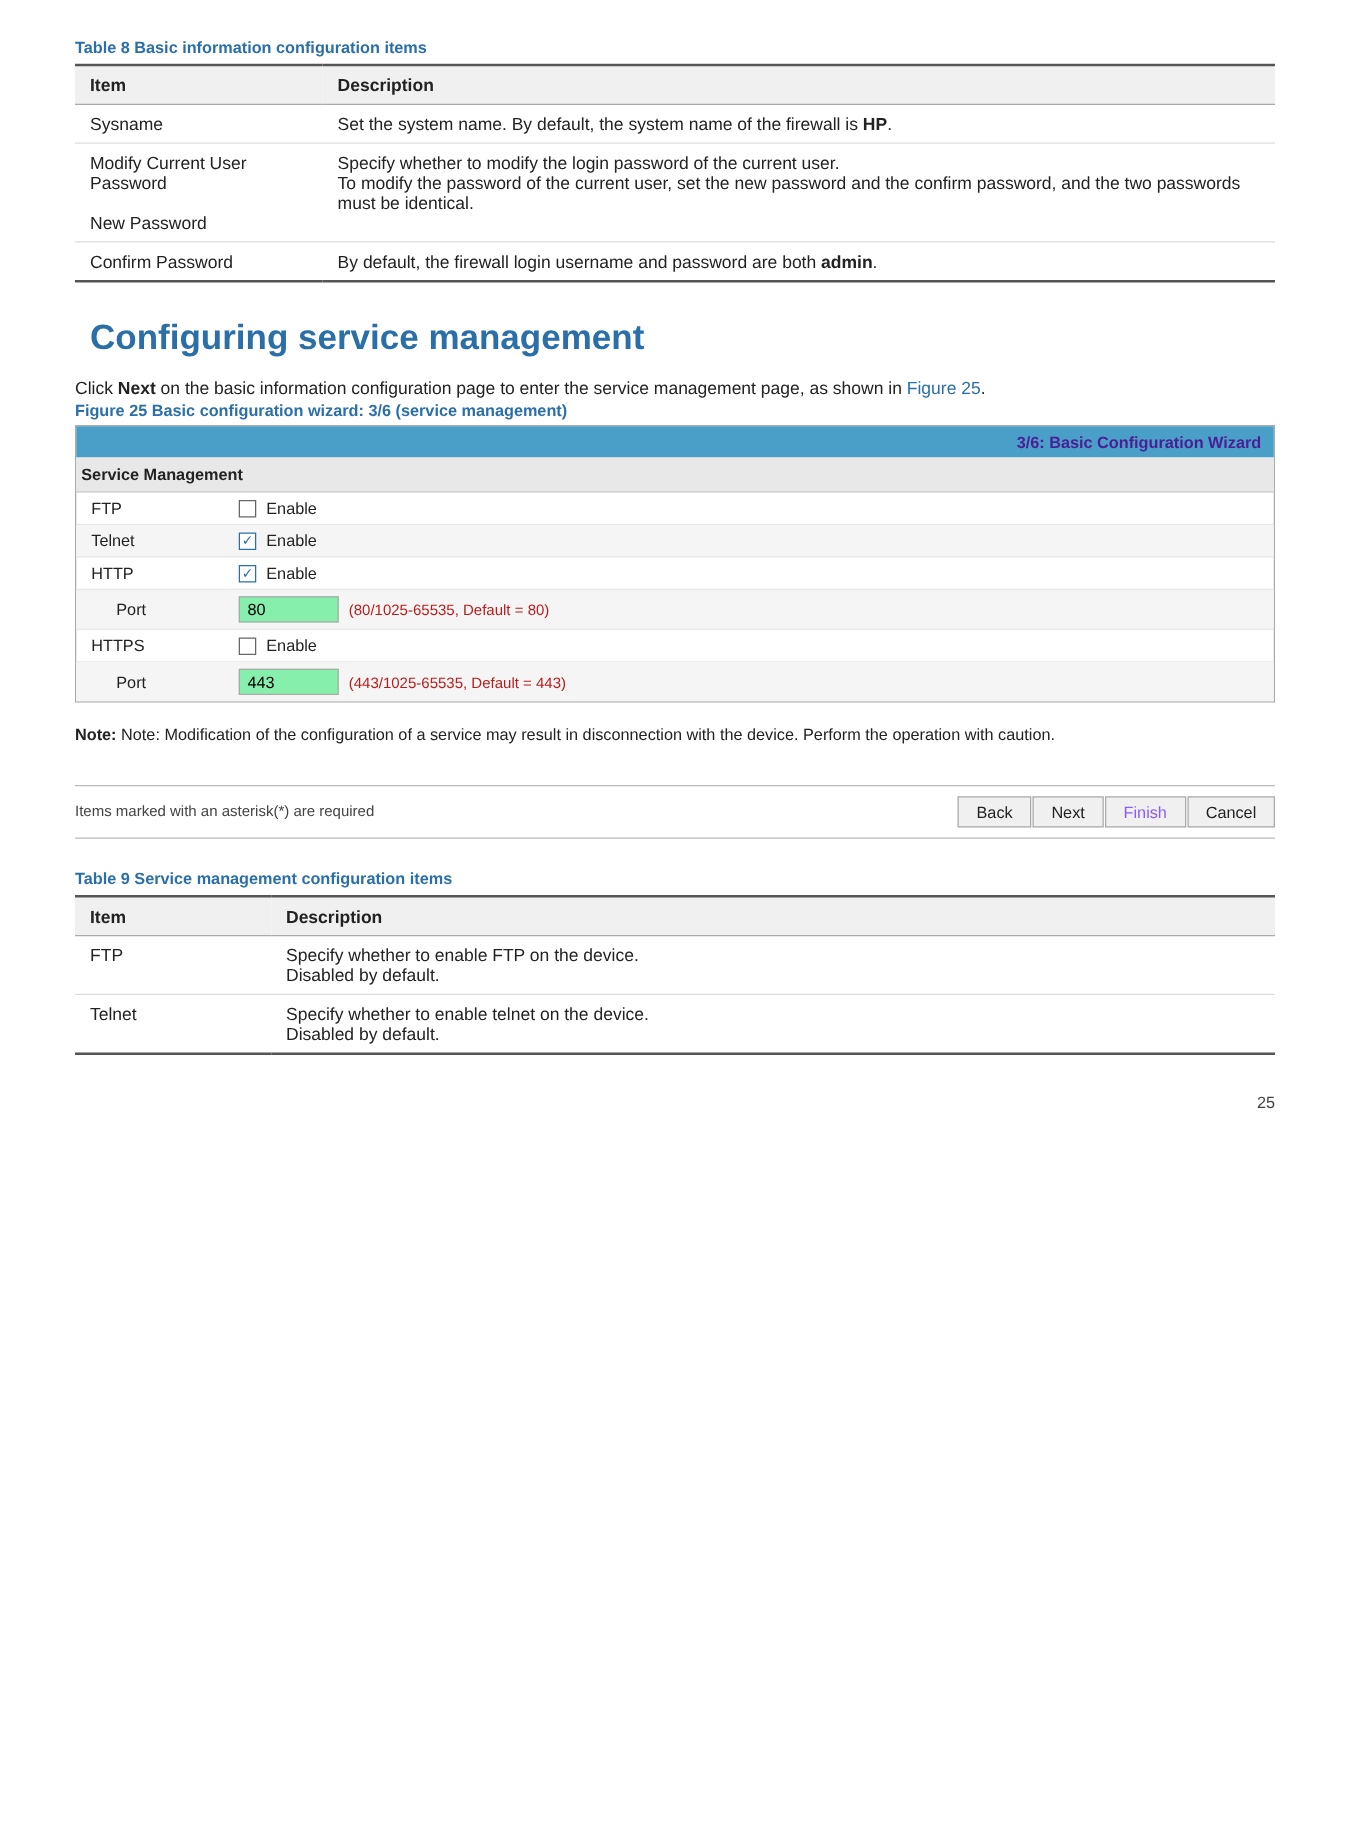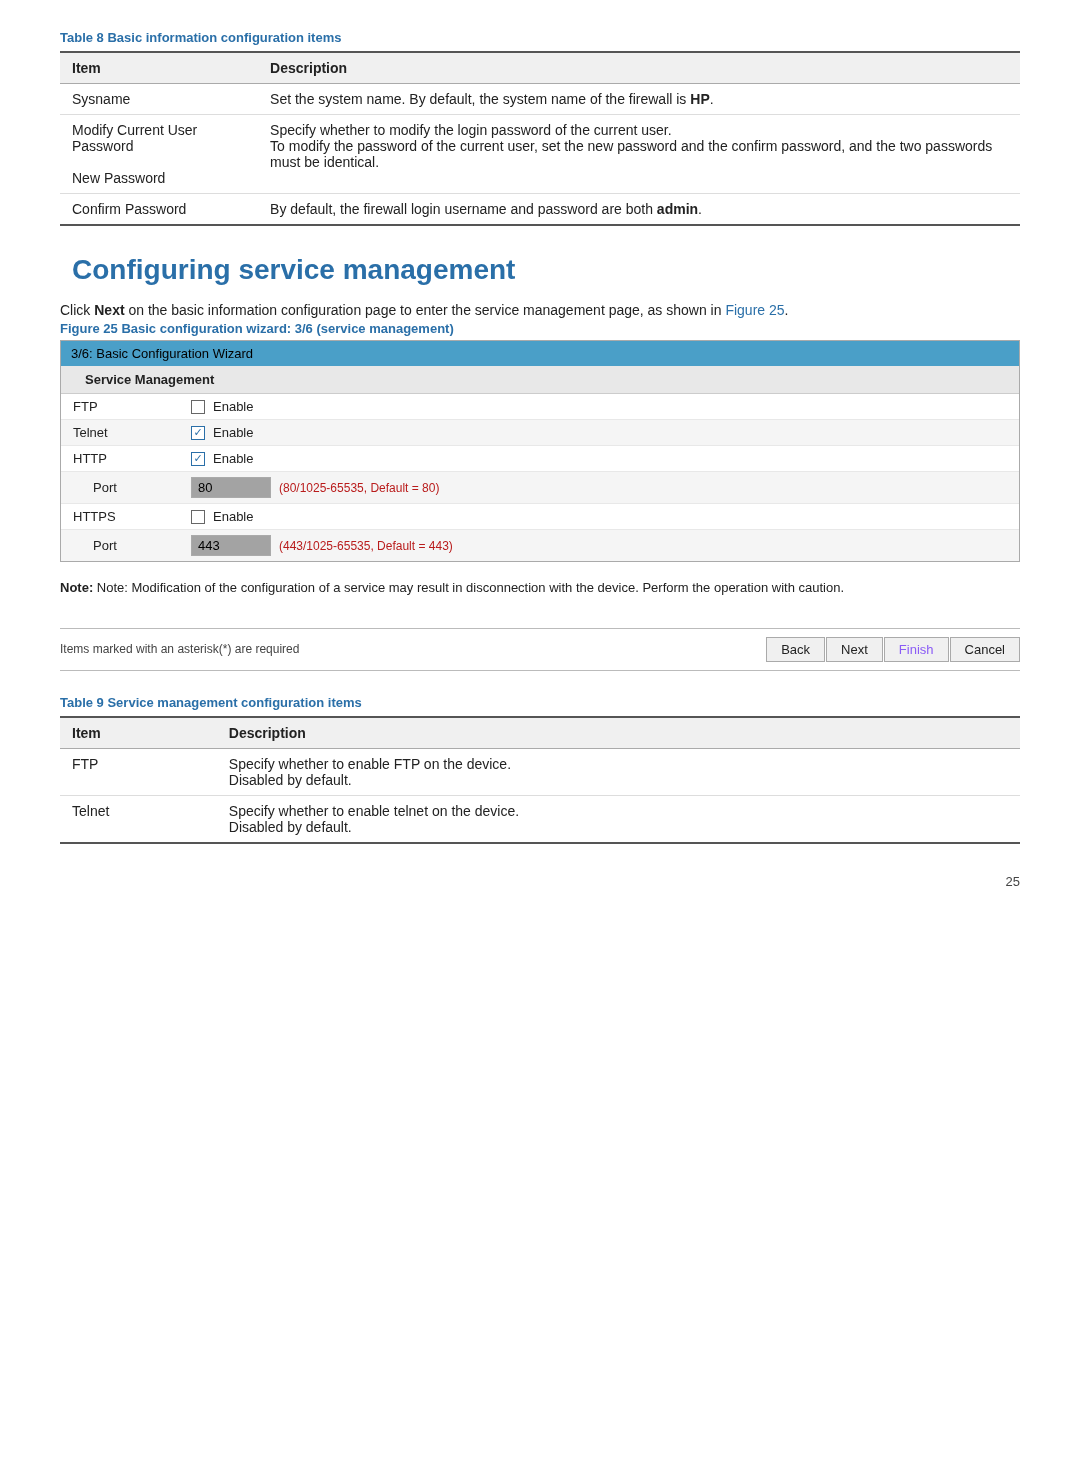--- a/index.html
+++ b/index.html
@@ -68,31 +68,32 @@
     }
 
     
     .wizard-box {
       border: 1px solid #aaa;
       margin-bottom: 16px;
       font-size: 13px;
     }
     .wizard-titlebar {
       background: #4a9fc8;
-      color: #000000;
+      color: #4c1d95;
       padding: 5px 10px;
       font-size: 13px;
-      font-weight: normal;
+      font-weight: bold;
+      text-align: right;
     }
     .wizard-body {
       padding: 0;
     }
     .wizard-section-header {
       background: #e8e8e8;
-      padding: 6px 24px;
+      padding: 6px 4px;
       font-weight: bold;
       font-size: 13px;
       border-bottom: 1px solid #ccc;
     }
     .wizard-row {
       display: flex;
       align-items: center;
       padding: 5px 0;
       border-bottom: 1px solid #e8e8e8;
     }
@@ -114,21 +115,21 @@
       align-items: center;
       gap: 8px;
       flex: 1;
       padding-right: 12px;
     }
     .wizard-input {
       border: 1px solid #aaa;
       padding: 2px 6px;
       font-size: 13px;
       width: 80px;
-      background: #a3a3a3;
+      background: #86efac;
     }
     .hint-text {
       color: #b91c1c;
       font-size: 12px;
     }
     .cb-box {
       width: 14px;
       height: 14px;
       border: 1px solid #666;
       background: #fff;

